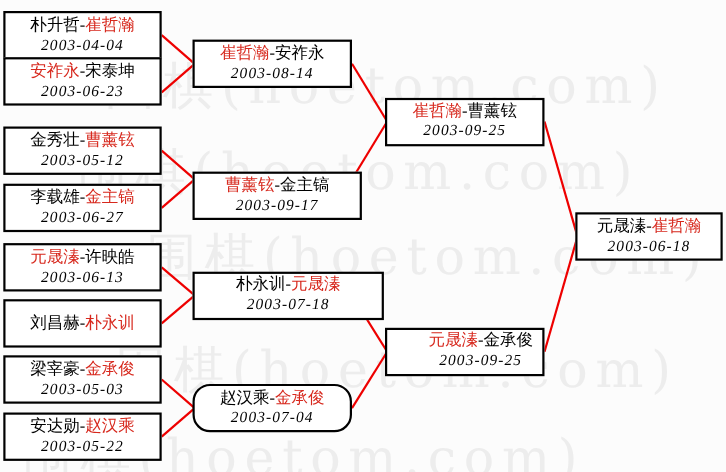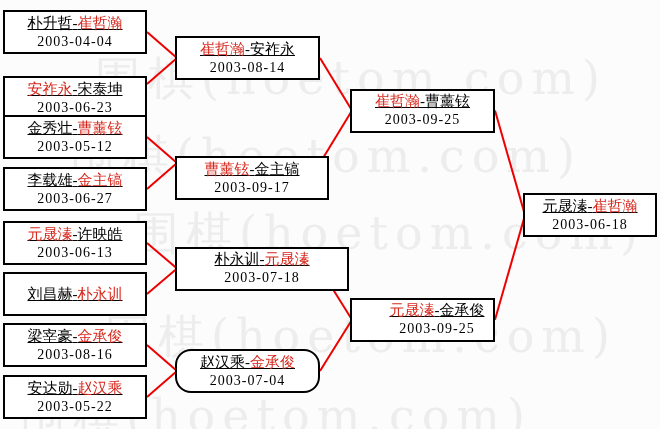--- a/index.html
+++ b/index.html
@@ -15,22 +15,22 @@
     user-select:none;
   }
   svg.lines{position:absolute;left:0;top:0;z-index:1;}
   .match-box{
     position:absolute;z-index:2;box-sizing:border-box;
     background:var(--box-bg,#ffffff);
     border:2px solid var(--box-border,#000000);
     display:flex;flex-direction:column;align-items:center;justify-content:center;
     text-align:center;
   }
-  .names{font-size:15px;line-height:19px;color:#000;white-space:nowrap;text-decoration:underline;}
-  .date{font-size:14px;line-height:18px;color:#000;letter-spacing:1px;white-space:nowrap;}
+  .names{font-size:15px;line-height:19px;color:#000;white-space:nowrap;}
+  .date{font-size:14px;line-height:18px;color:#000;letter-spacing:1px;white-space:nowrap;font-style:italic;}
   .p.win{color:var(--winner-color,#dd2211);}
 </style>
 </head>
 <body>
 
 <div class="stage" id="stage" style="--winner-color: #d7281d; --box-border: #000000; --box-bg: #ffffff; --wm-color: #ededed;">
   <div id="wm-layer">
       <div class="wm" style="left: 95px; top: 48px;">围棋(hoetom.com)</div>
       <div class="wm" style="left: 70px; top: 126px;">围棋(hoetom.com)</div>
       <div class="wm" style="left: 133px; top: 203px;">围棋(hoetom.com)</div>
@@ -51,42 +51,42 @@
       <line x1="320" y1="268.5" x2="352" y2="319.75" stroke="#ee0000" stroke-width="2"></line>
       <line x1="320" y1="371" x2="352" y2="319.75" stroke="#ee0000" stroke-width="2"></line>
       <line x1="495" y1="110.5" x2="525" y2="215.125" stroke="#ee0000" stroke-width="2"></line>
       <line x1="495" y1="319.75" x2="525" y2="215.125" stroke="#ee0000" stroke-width="2"></line>
     </svg>
   <div id="box-layer">
       <div class="match-box" style="left: 3px; top: 10px; width: 144px; height: 44px;">
         <div class="names"><span class="p">朴升哲</span><span class="dash">-</span><span class="p win">崔哲瀚</span></div>
         <div class="date">2003-04-04</div>
       </div>
-      <div class="match-box" style="left: 3px; top: 76px; width: 144px; height: 44px;">
+      <div class="match-box" style="left: 3px; top: 52px; width: 144px; height: 44px;">
         <div class="names"><span class="p win">安祚永</span><span class="dash">-</span><span class="p">宋泰坤</span></div>
         <div class="date">2003-06-23</div>
       </div>
       <div class="match-box" style="left: 3px; top: 115px; width: 144px; height: 44px;">
         <div class="names"><span class="p">金秀壮</span><span class="dash">-</span><span class="p win">曹薰铉</span></div>
         <div class="date">2003-05-12</div>
       </div>
       <div class="match-box" style="left: 3px; top: 167px; width: 144px; height: 44px;">
         <div class="names"><span class="p">李载雄</span><span class="dash">-</span><span class="p win">金主镐</span></div>
         <div class="date">2003-06-27</div>
       </div>
       <div class="match-box" style="left: 3px; top: 221px; width: 144px; height: 44px;">
         <div class="names"><span class="p win">元晟溱</span><span class="dash">-</span><span class="p">许映皓</span></div>
         <div class="date">2003-06-13</div>
       </div>
       <div class="match-box" style="left: 3px; top: 272px; width: 144px; height: 44px;">
         <div class="names"><span class="p">刘昌赫</span><span class="dash">-</span><span class="p win">朴永训</span></div>
       </div>
       <div class="match-box" style="left: 3px; top: 323px; width: 144px; height: 44px;">
         <div class="names"><span class="p">梁宰豪</span><span class="dash">-</span><span class="p win">金承俊</span></div>
-        <div class="date">2003-08-16</div>
+        <div class="date">2003-05-03</div>
       </div>
       <div class="match-box" style="left: 3px; top: 375px; width: 144px; height: 44px;">
         <div class="names"><span class="p">安达勋</span><span class="dash">-</span><span class="p win">赵汉乘</span></div>
         <div class="date">2003-05-22</div>
       </div>
       <div class="match-box" style="left: 175px; top: 36px; width: 145px; height: 44px;">
         <div class="names"><span class="p win">崔哲瀚</span><span class="dash">-</span><span class="p">安祚永</span></div>
         <div class="date">2003-08-14</div>
       </div>
       <div class="match-box" style="left: 175px; top: 141px; width: 154px; height: 44px; margin-top: 15px;">

